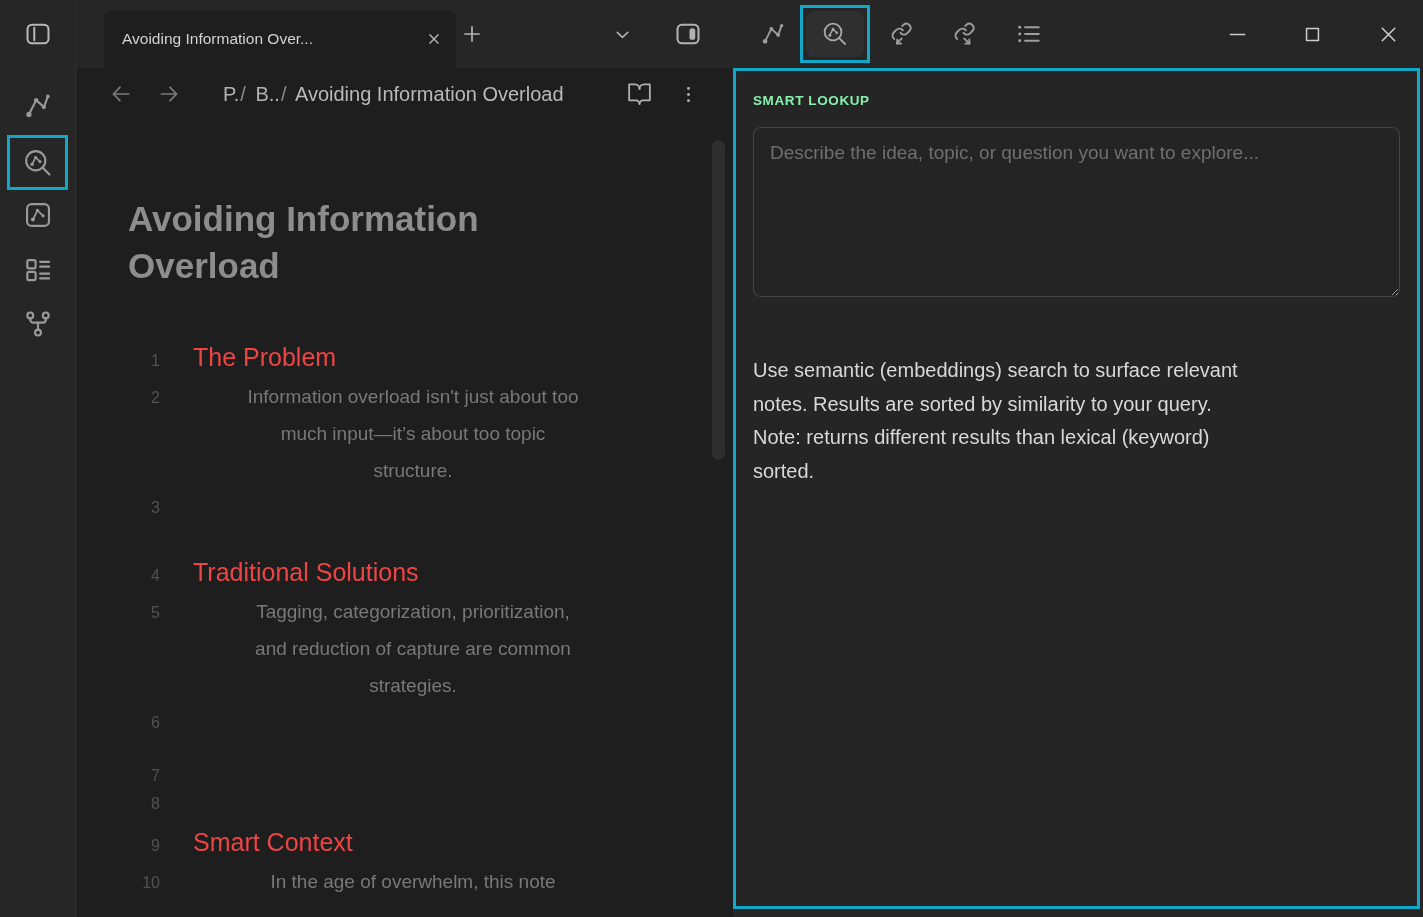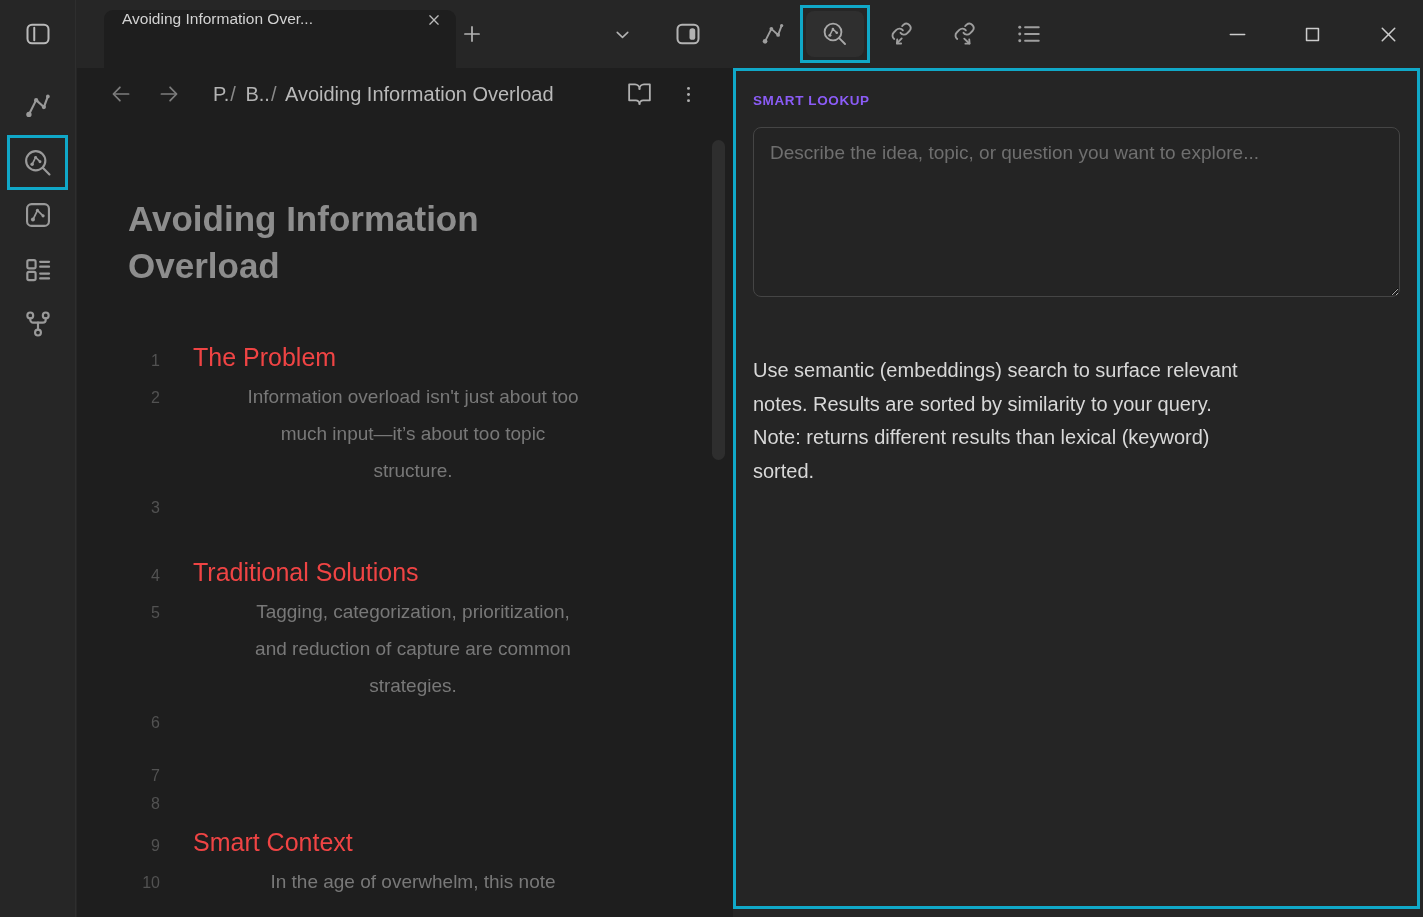--- a/index.html
+++ b/index.html
@@ -16,41 +16,41 @@
   
   .ribbon{position:absolute;left:0;top:0;width:76px;height:917px;background:#262626;border-right:1px solid #2e2e2e;z-index:3;}
   .ribbon-top{height:68px;display:flex;align-items:center;justify-content:center;color:#b9b9b9;}
   .rb-item{position:absolute;left:0;width:76px;display:flex;justify-content:center;color:#9a9a9a;cursor:pointer;}
   .rb-item.active-box{left:7px;width:61px;height:55px;border:3px solid var(--accent);align-items:center;}
 
   
   .tabbar{position:absolute;left:77px;top:0;right:0;height:68px;background:#262626;}
   .tab{
     position:absolute;left:27px;top:10px;width:352px;height:58px;background:#1e1e1e;
-    border-radius:9px 9px 0 0;display:flex;padding:0 12px 0 18px;
+    border-radius:9px 9px 0 0;display:flex;align-items:center;padding:0 12px 0 18px;
   }
   .tab-title{flex:1;font-size:15.5px;color:#d2d2d2;white-space:nowrap;overflow:hidden;}
   .tab-close{color:#b9b9b9;cursor:pointer;margin-left:8px;}
   .tbtn{position:absolute;top:0;height:68px;display:flex;align-items:center;color:#b3b3b3;cursor:pointer;}
 
   
   .tool{position:absolute;top:0;height:68px;display:flex;align-items:center;color:#9e9e9e;cursor:pointer;z-index:4;}
   .tool-active-box{
     position:absolute;left:800px;top:5px;width:70px;height:58px;border:3px solid var(--accent);
     display:flex;align-items:center;justify-content:center;z-index:4;cursor:pointer;
   }
   .tool-active-inner{width:58px;height:46px;background:#2f2f2f;border-radius:8px;display:flex;align-items:center;justify-content:center;color:#a8a8a8;}
   .winbtn{position:absolute;top:0;height:68px;width:46px;display:flex;align-items:center;justify-content:center;color:#cccccc;cursor:pointer;z-index:4;}
 
   
   .editor{position:absolute;left:77px;top:68px;width:656px;height:849px;background:#1e1e1e;overflow:hidden;}
   .crumb-row{height:52px;display:flex;align-items:center;color:#8b8b8b;}
   .nav-arrow{margin-left:31px;cursor:pointer;color:#7d7d7d;}
   .nav-arrow+.nav-arrow{margin-left:22px;}
-  .crumbs{margin-left:31px;font-size:20px;color:#b3b3b3;white-space:nowrap;}
+  .crumbs{margin-left:41px;font-size:20px;color:#b3b3b3;white-space:nowrap;}
   .crumb-sep{color:#8a8a8a;padding:0 4px 0 1px;}
   .crumb-cur{color:#b9b9b9;}
   .crumb-actions{margin-left:auto;display:flex;align-items:center;}
   .book-btn{color:#b0b0b0;cursor:pointer;}
   .dots-btn{color:#b0b0b0;cursor:pointer;margin-left:25px;margin-right:34px;}
 
   .doc-title{margin:75px 0 0 51px;width:430px;font-size:35px;line-height:47px;font-weight:bold;color:#8d8d8d;}
   .rows{margin-top:48px;}
   .row{display:flex;align-items:baseline;}
   .gut{width:83px;text-align:right;font-size:16px;color:#525252;flex:none;}
@@ -61,21 +61,21 @@
   .row.e .gut{line-height:37px;}
   .mt{margin-top:26px;}
 
   .scroll-thumb{position:absolute;right:8px;top:72px;width:13px;height:320px;border-radius:7px;background:#2e2e2e;cursor:pointer;}
 
   
   .panel{
     position:absolute;left:733px;top:68px;width:687px;height:841px;
     background:#252525;border:3px solid var(--accent);
   }
-  .panel-header{margin:22px 0 0 17px;font-size:13.5px;font-weight:bold;letter-spacing:.6px;color:#8b5cf6;}
+  .panel-header{margin:22px 0 0 17px;font-size:13.5px;font-weight:bold;letter-spacing:.6px;color:#86efac;}
   .lookup-input{
     display:block;margin:19px 17px 0 17px;width:647px;height:170px;
     background:#242424;border:1px solid #454545;border-radius:8px;
     padding:14px 16px;resize:both;outline:none;
     font-family:"Liberation Sans","DejaVu Sans",sans-serif;font-size:19px;color:#cfcfcf;
   }
   .lookup-input::placeholder{color:#6f6f6f;}
   .panel-desc{margin:57px 20px 0 17px;font-size:20px;line-height:33.5px;color:#d8d8d8;}
 </style>
 </head>

